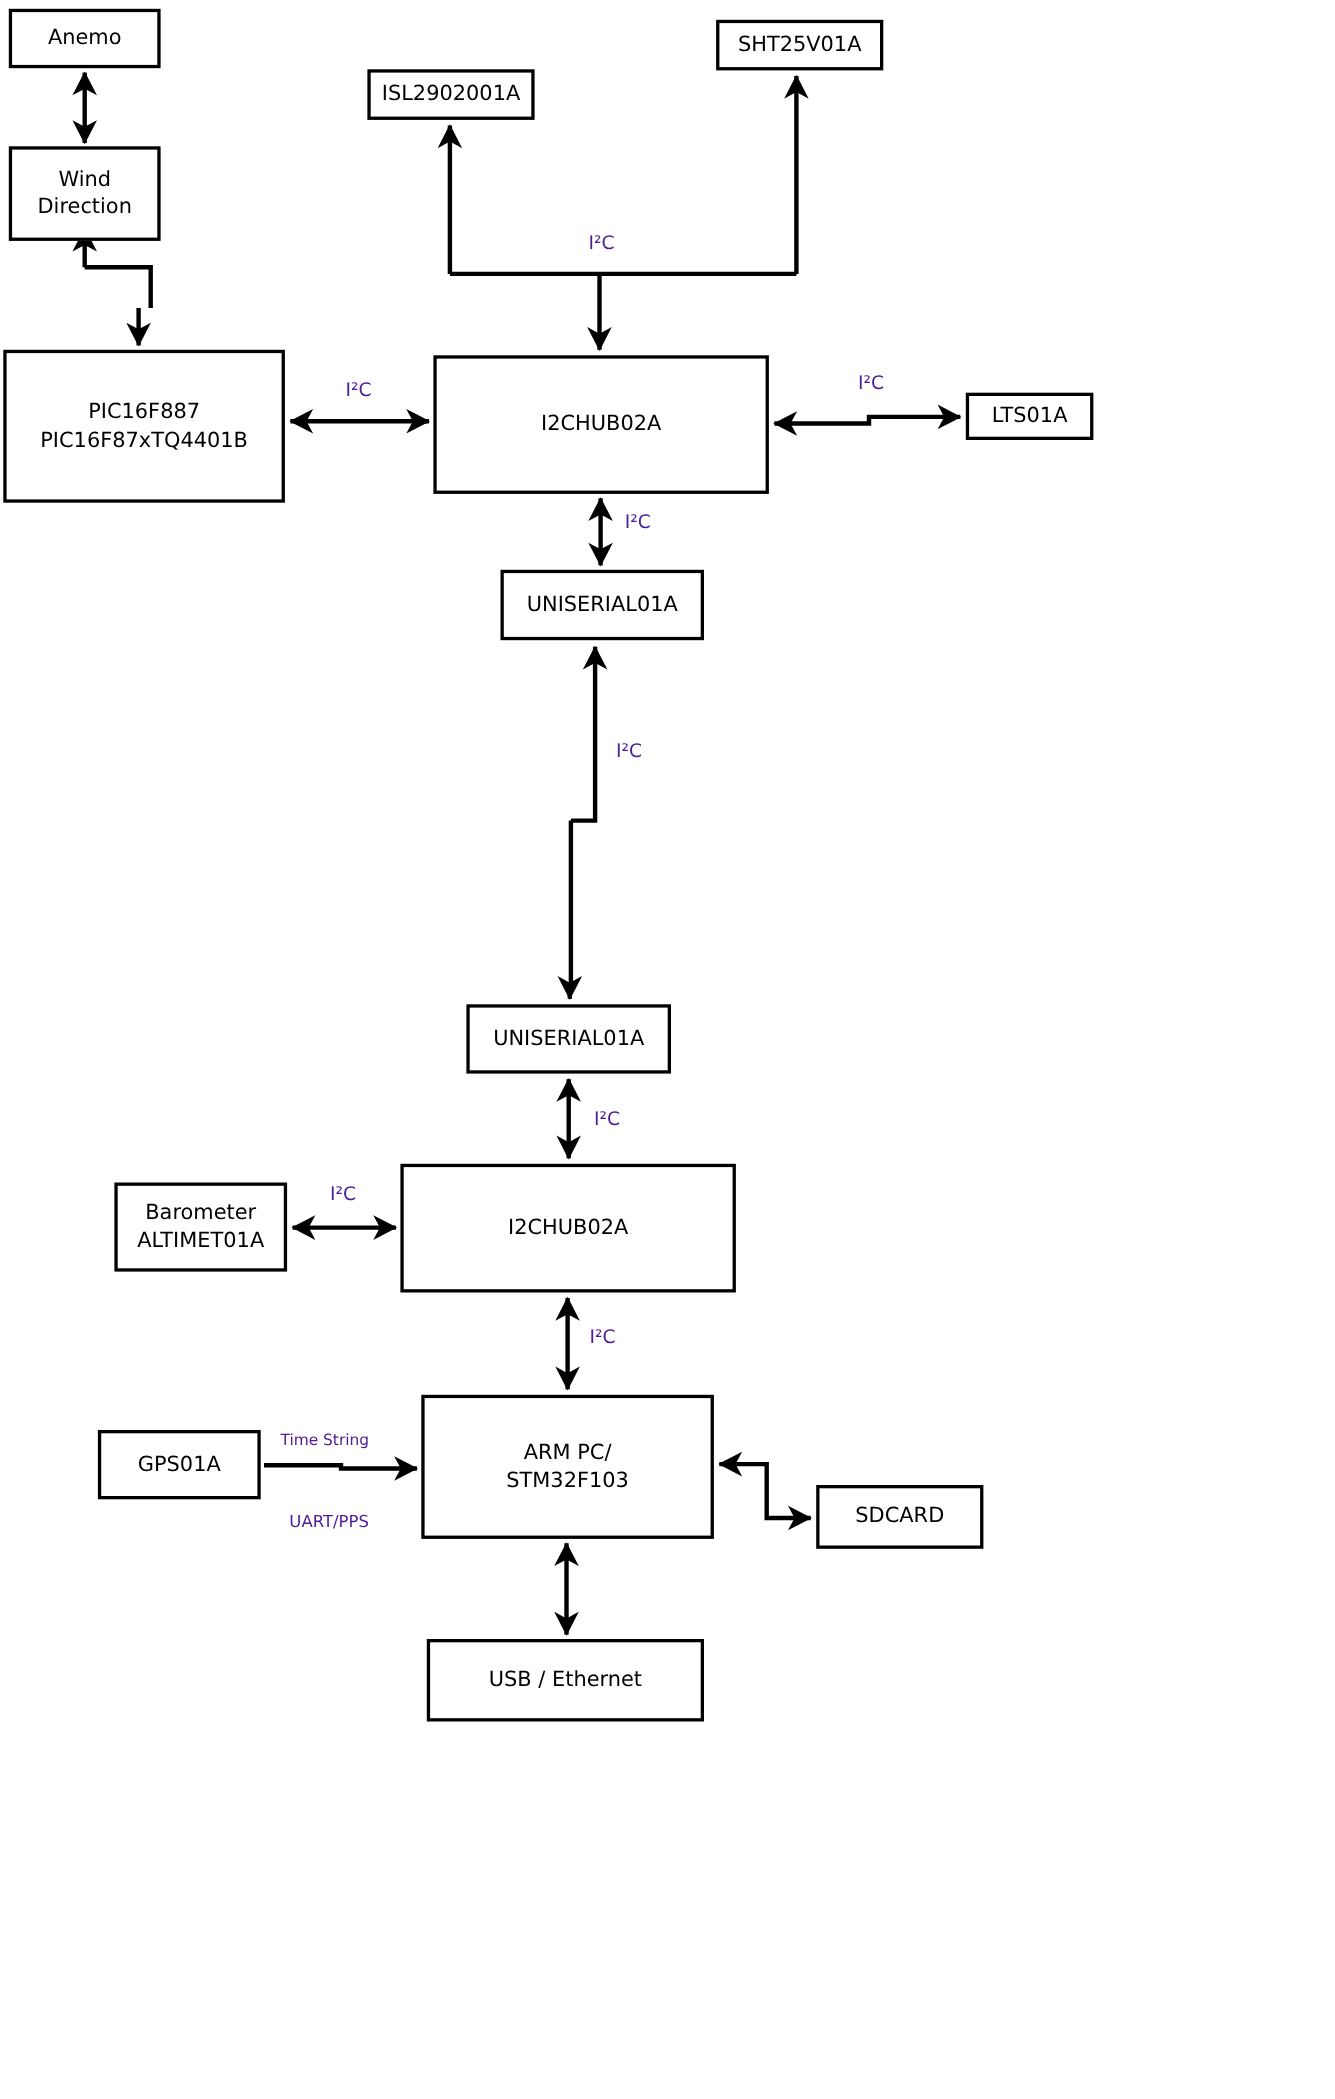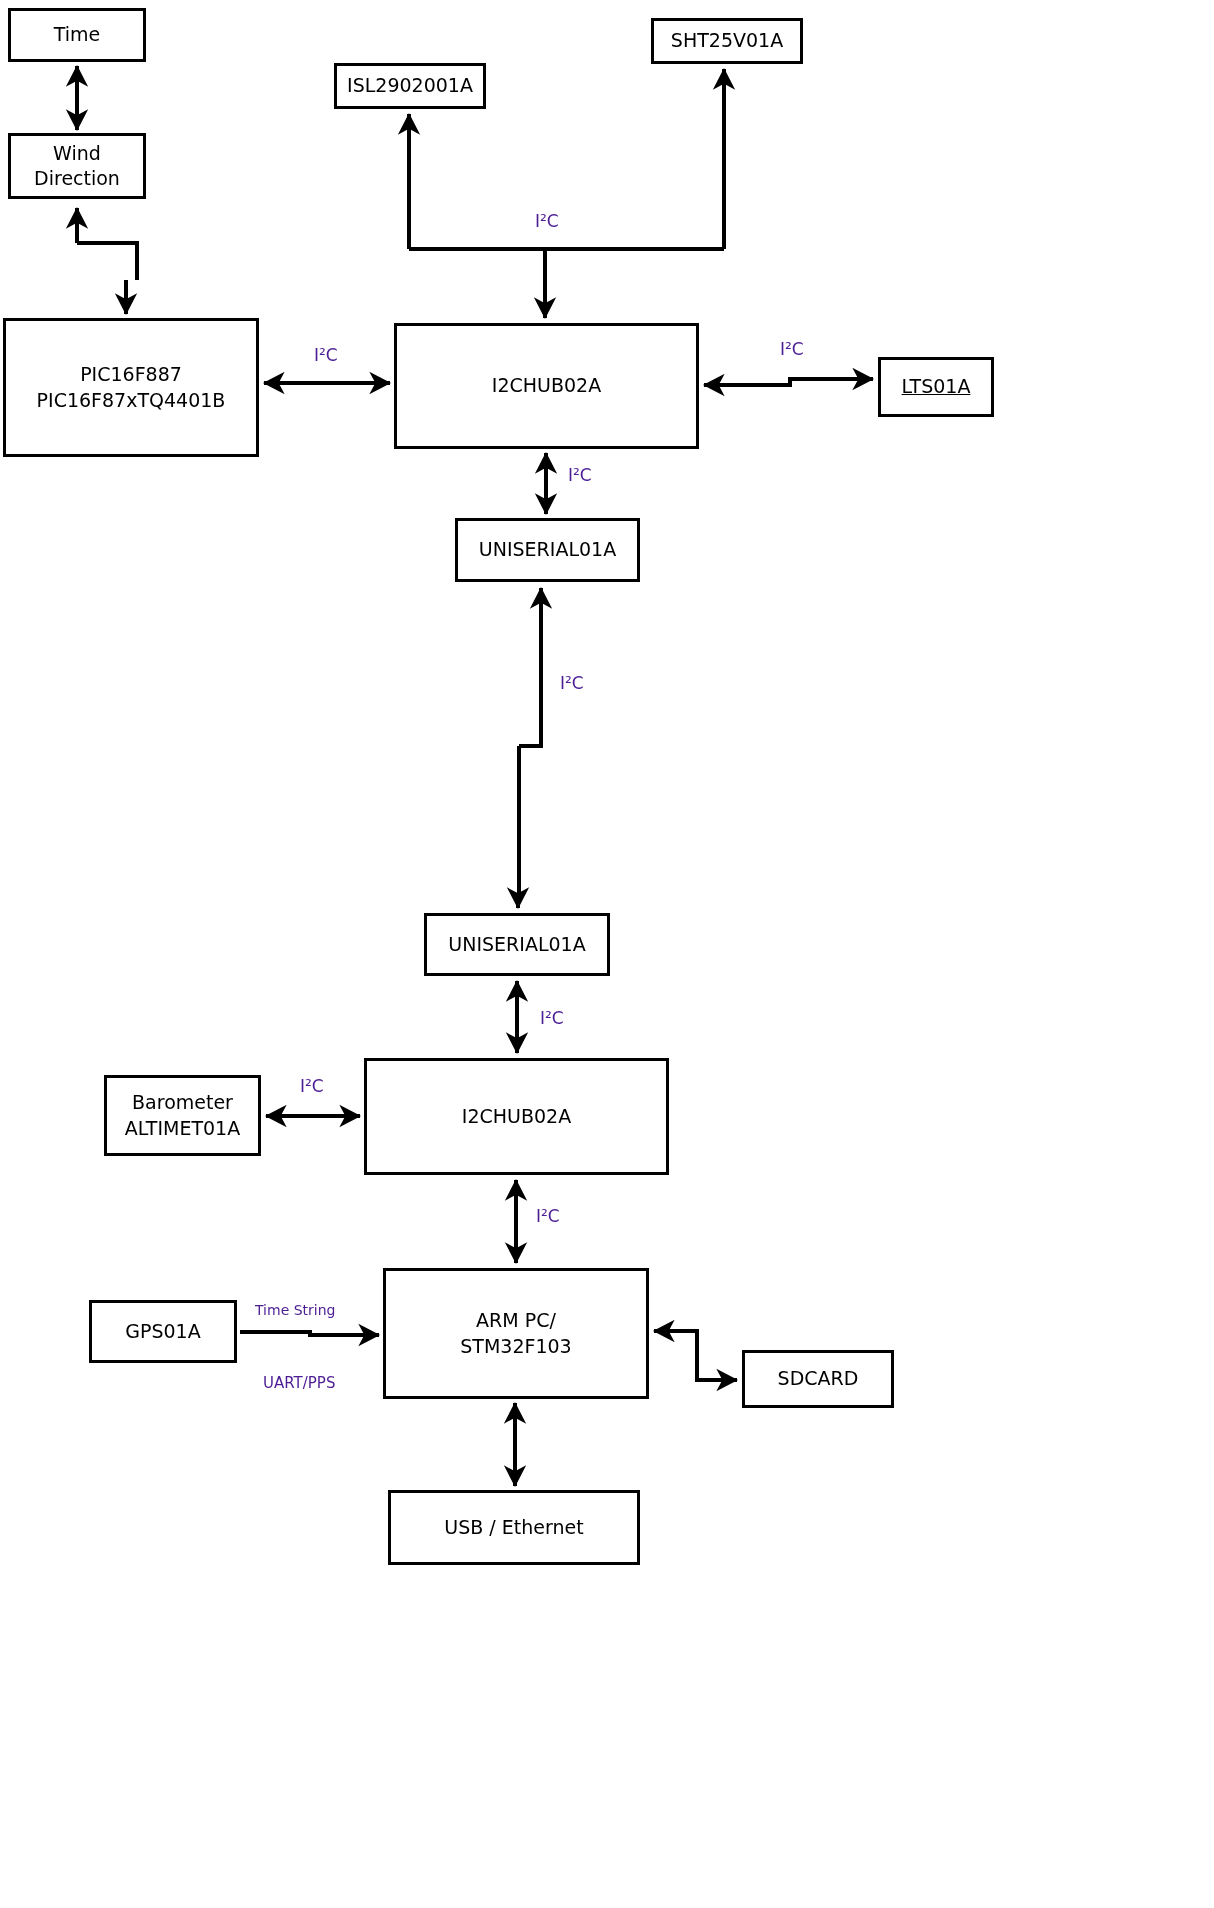--- a/index.html
+++ b/index.html
@@ -96,24 +96,24 @@
       <path d="M 240 1332 L 310 1332 L 310 1335 L 379 1335" marker-end="url(#arrowEnd)"></path>
 
       <path d="M 654 1331 L 697 1331 L 697 1380 L 737 1380" marker-start="url(#arrowStart)" marker-end="url(#arrowEnd)"></path>
 
       <line x1="515" y1="1403" x2="515" y2="1486" marker-start="url(#arrowStart)" marker-end="url(#arrowEnd)"></line>
 
     </g>
   </svg>
 
   <div class="node" style="left:8px; top:8px; width:138px; height:54px;">
-    <span>Time</span>
+    <span>Anemo</span>
   </div>
 
-  <div class="node" style="left:8px; top:133px; width:138px; height:66px;">
+  <div class="node" style="left:8px; top:133px; width:138px; height:86px;">
     <span>Wind
 Direction</span>
   </div>
 
   <div class="node" style="left:334px; top:63px; width:152px; height:46px;">
     <span>ISL2902001A</span>
   </div>
 
   <div class="node" style="left:651px; top:18px; width:152px; height:46px;">
     <span>SHT25V01A</span>
@@ -121,21 +121,21 @@
 
   <div class="node" style="left:3px; top:318px; width:256px; height:139px;">
     <span>PIC16F887
 PIC16F87xTQ4401B</span>
   </div>
 
   <div class="node" style="left:394px; top:323px; width:305px; height:126px;">
     <span>I2CHUB02A</span>
   </div>
 
-  <div class="node" style="left:878px; top:357px; width:116px; height:60px;text-decoration:underline;">
+  <div class="node" style="left:878px; top:357px; width:116px; height:43px;">
     <span>LTS01A</span>
   </div>
 
   <div class="node" style="left:455px; top:518px; width:185px; height:64px;">
     <span>UNISERIAL01A</span>
   </div>
 
   <div class="node" style="left:424px; top:913px; width:186px; height:63px;">
     <span>UNISERIAL01A</span>
   </div>

